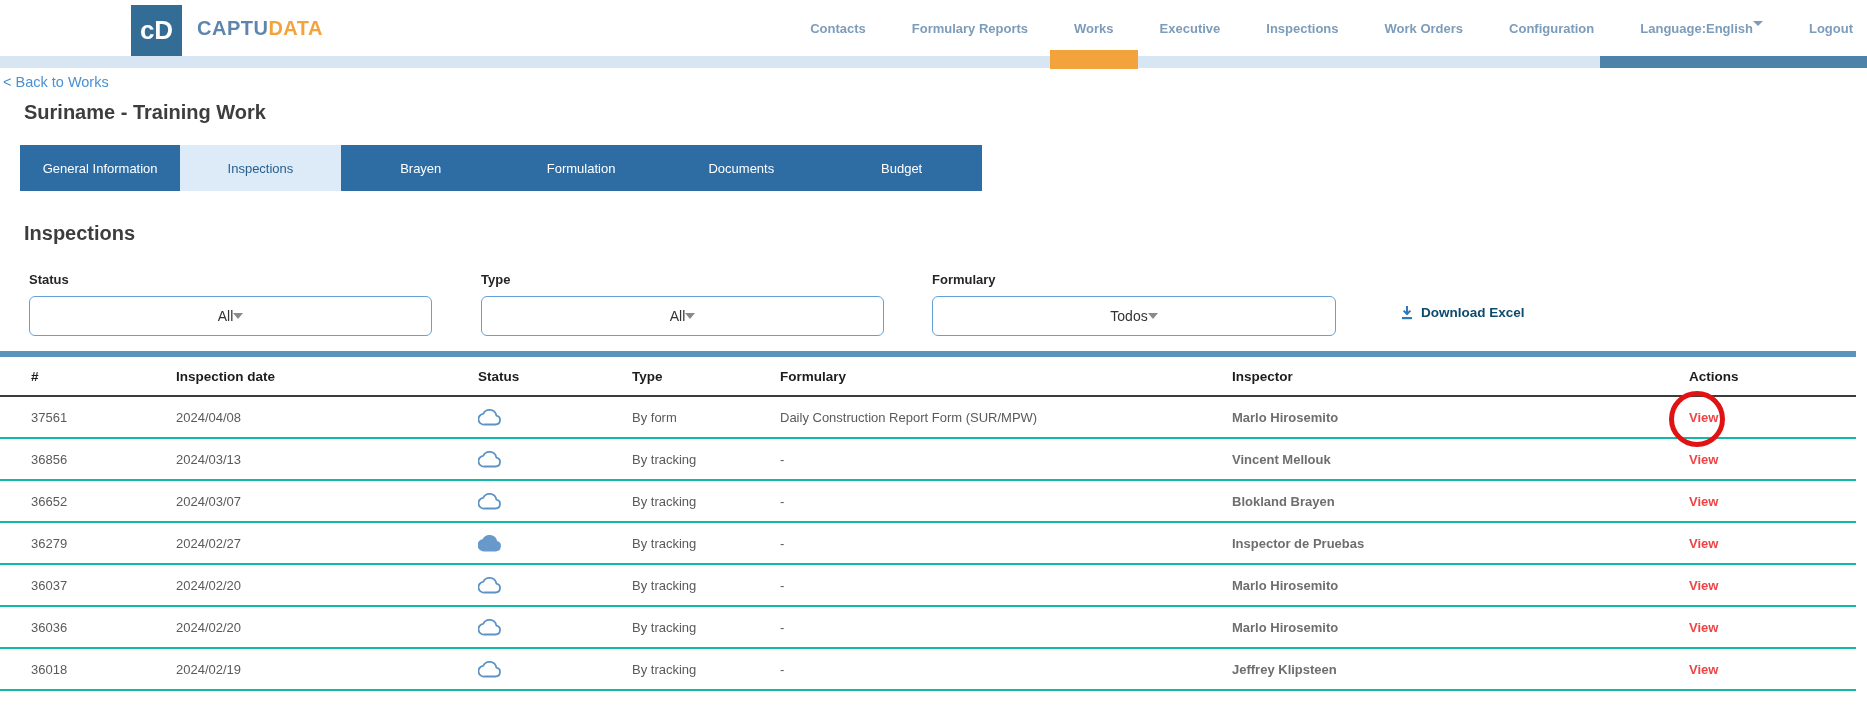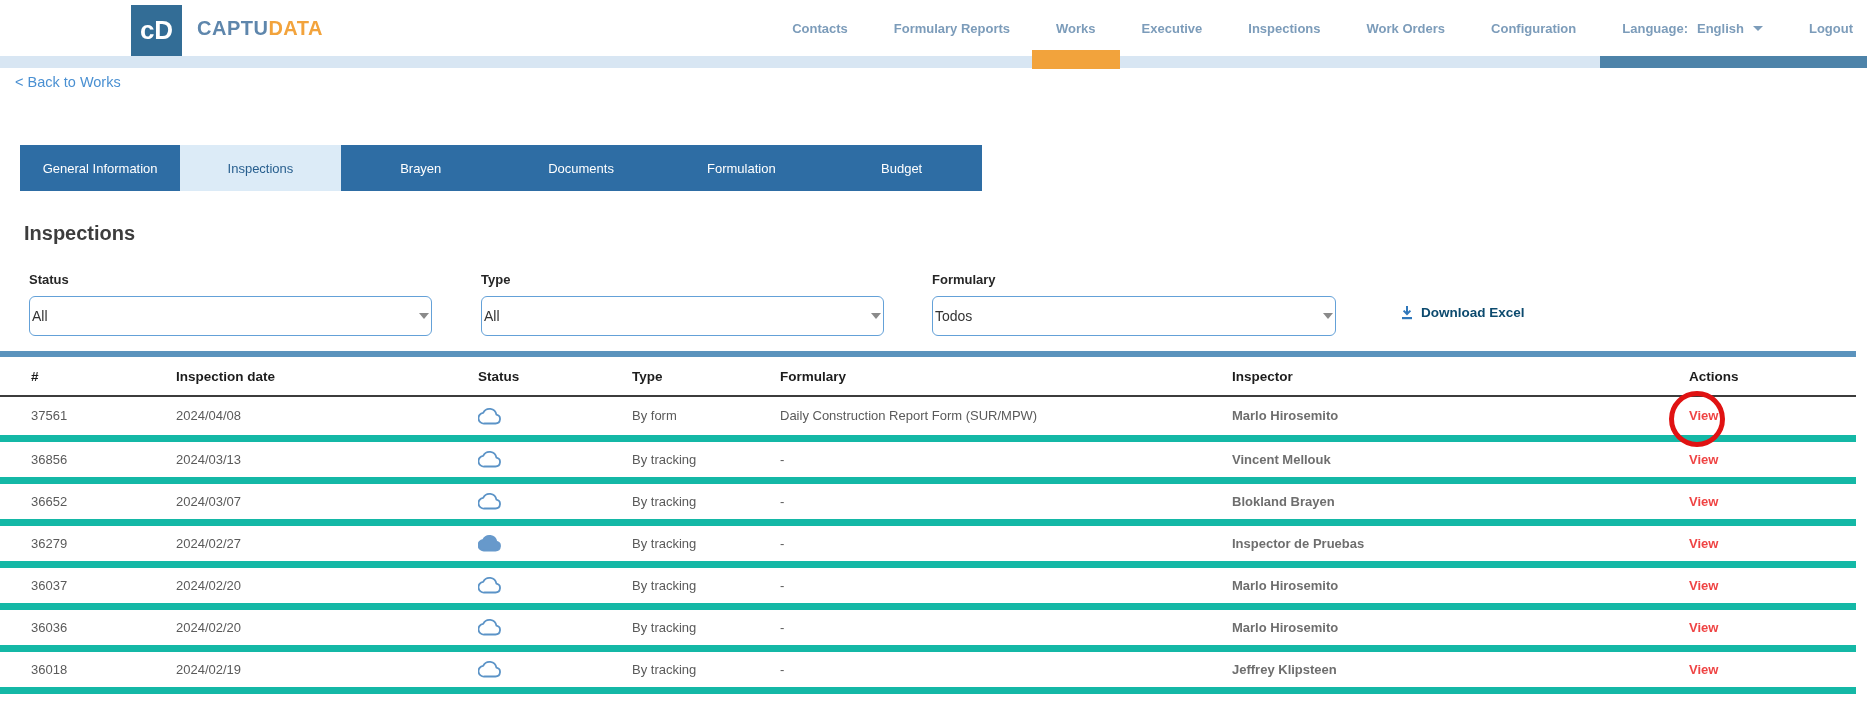--- a/index.html
+++ b/index.html
@@ -11,58 +11,58 @@
   .header { position:absolute; top:0; left:0; width:100%; height:56px; background:#fff; z-index:4; }
   .logo { position:absolute; left:131px; top:5px; width:51px; height:51px; background:#336d96;
           color:#fff; display:flex; align-items:center; justify-content:center;
           font-size:26px; font-weight:bold; z-index:6; }
   .brand { position:absolute; left:197px; top:17px; font-size:20px; font-weight:bold; letter-spacing:.5px; z-index:6; }
   .brand .p1 { color:#5e86ac;margin-top:36px; } .brand .p2 { color:#f2a33c; }
   .nav { position:absolute; right:14px; top:0; height:56px; display:flex; align-items:center; gap:46px; z-index:6; }
   .nav-items { display:flex; gap:46px; align-items:center;margin-left:34px; }
   .nav-item { font-size:13px; font-weight:bold; color:#7c9cba; cursor:pointer; position:relative; white-space:nowrap; }
   .nav-item.active::after { content:""; position:absolute; left:-24px; right:-24px; top:29px; height:19px; background:#f2a33c; }
-  .lang-group { display:flex; align-items:center; gap:9px; }
+  .lang-group { display:flex; align-items:flex-start; }
   .caret-down { width:0; height:0; border-left:5px solid transparent; border-right:5px solid transparent;
                 border-top:5px solid #7c9cba; }
 
   
   .strip { position:absolute; top:56px; left:0; width:100%; height:12px; background:#d8e6f3; z-index:2; }
   .strip-dark { position:absolute; right:0; top:0; width:267px; height:12px; background:#4d83a9; }
 
-  .back-link { position:absolute; left:3px; top:74px; font-size:14.5px; color:#4a90d2; cursor:pointer;margin-left:12px; }
+  .back-link { position:absolute; left:3px; top:74px; font-size:14.5px; color:#4a90d2; cursor:pointer; }
   .page-title { position:absolute; left:24px; top:101px; font-size:20px; font-weight:bold; color:#3d3d3d; }
 
   
   .tabs { position:absolute; left:20px; top:145px; display:flex; }
   .tab { width:160.3px; height:46px; background:#2e6da4; color:#fff; font-size:13px;
          display:flex; align-items:center; justify-content:center; cursor:pointer; }
   .tab.active { background:#dcebf7; color:#275e8e; }
 
   .section-title { position:absolute; left:24px; top:222px; font-size:20px; font-weight:bold; color:#3d3d3d; }
 
   
   .filter { position:absolute; top:272px; }
   #f-status { left:29px; width:403px; }
   #f-type { left:481px; width:403px; }
   #f-formulary { left:932px; width:404px; }
   .filter-label { font-size:13px; font-weight:bold; color:#262626; margin-bottom:9px; }
   .select { height:40px; border:1.5px solid #64a1d8; border-radius:6px; display:flex; align-items:center;
-            justify-content:space-between; padding:0 2px; font-size:14px; color:#333; cursor:pointer; background:#fff; }
+            justify-content:center; padding:0 2px; font-size:14px; color:#333; cursor:pointer; background:#fff; }
   .select .sel-caret { width:0; height:0; border-left:5px solid transparent; border-right:5px solid transparent;
                        border-top:6px solid #8a8a8a; }
   .download { position:absolute; left:1400px; top:305px; display:flex; align-items:center; gap:7px;
               color:#0c4a6e; font-size:13.5px; font-weight:bold; cursor:pointer; }
 
   
   .tablebar { position:absolute; top:351px; left:0; width:1856px; height:6px; background:#5b93bd; }
   table { position:absolute; top:357px; left:0; width:1856px; border-collapse:collapse; }
   th { height:39px; text-align:left; font-size:13.5px; font-weight:bold; color:#1d1d1d;
        border-bottom:2px solid #3c3c3c; vertical-align:middle; }
-  td { height:42px; font-size:13px; color:#5a5a5a; border-bottom:7px solid #14b8a6; vertical-align:middle; }
+  td { height:42px; font-size:13px; color:#5a5a5a; border-bottom:2px solid #14b8a6; vertical-align:middle; }
   th:first-child, td:first-child { padding-left:31px; }
   td.c-inspector { font-weight:bold; color:#6e6e6e;margin-top:28px; }
   a.view-link { color:#ef4444; font-weight:bold; cursor:pointer; text-decoration:none; font-size:13px; }
   .cloud { display:block; }
 
   .annotation-circle { position:absolute; left:1669px; top:391px; width:56px; height:56px;
                        border:5px solid #e01212; border-radius:50%; z-index:9; pointer-events:none; }
 </style>
 </head>
 <body>
@@ -91,27 +91,28 @@
       <span class="caret-down"></span>
     </div>
     <span class="nav-item">Logout</span>
   </nav>
 
   <div class="strip">
     <div class="strip-dark"></div>
   </div>
 
   <a class="back-link">&lt; Back to Works</a>
+  <h1 class="page-title">Suriname - Training Work</h1>
 
   <div class="tabs">
       <div class="tab">General Information</div>
       <div class="tab active">Inspections</div>
       <div class="tab">Brayen</div>
+      <div class="tab">Formulation</div>
       <div class="tab">Documents</div>
-      <div class="tab">Formulation</div>
       <div class="tab">Budget</div>
     </div>
 
   <h2 class="section-title">Inspections</h2>
 
   <div class="filter" id="f-status">
     <div class="filter-label">Status</div>
     <div class="select">
       <span>All</span>
       <span class="sel-caret"></span>

